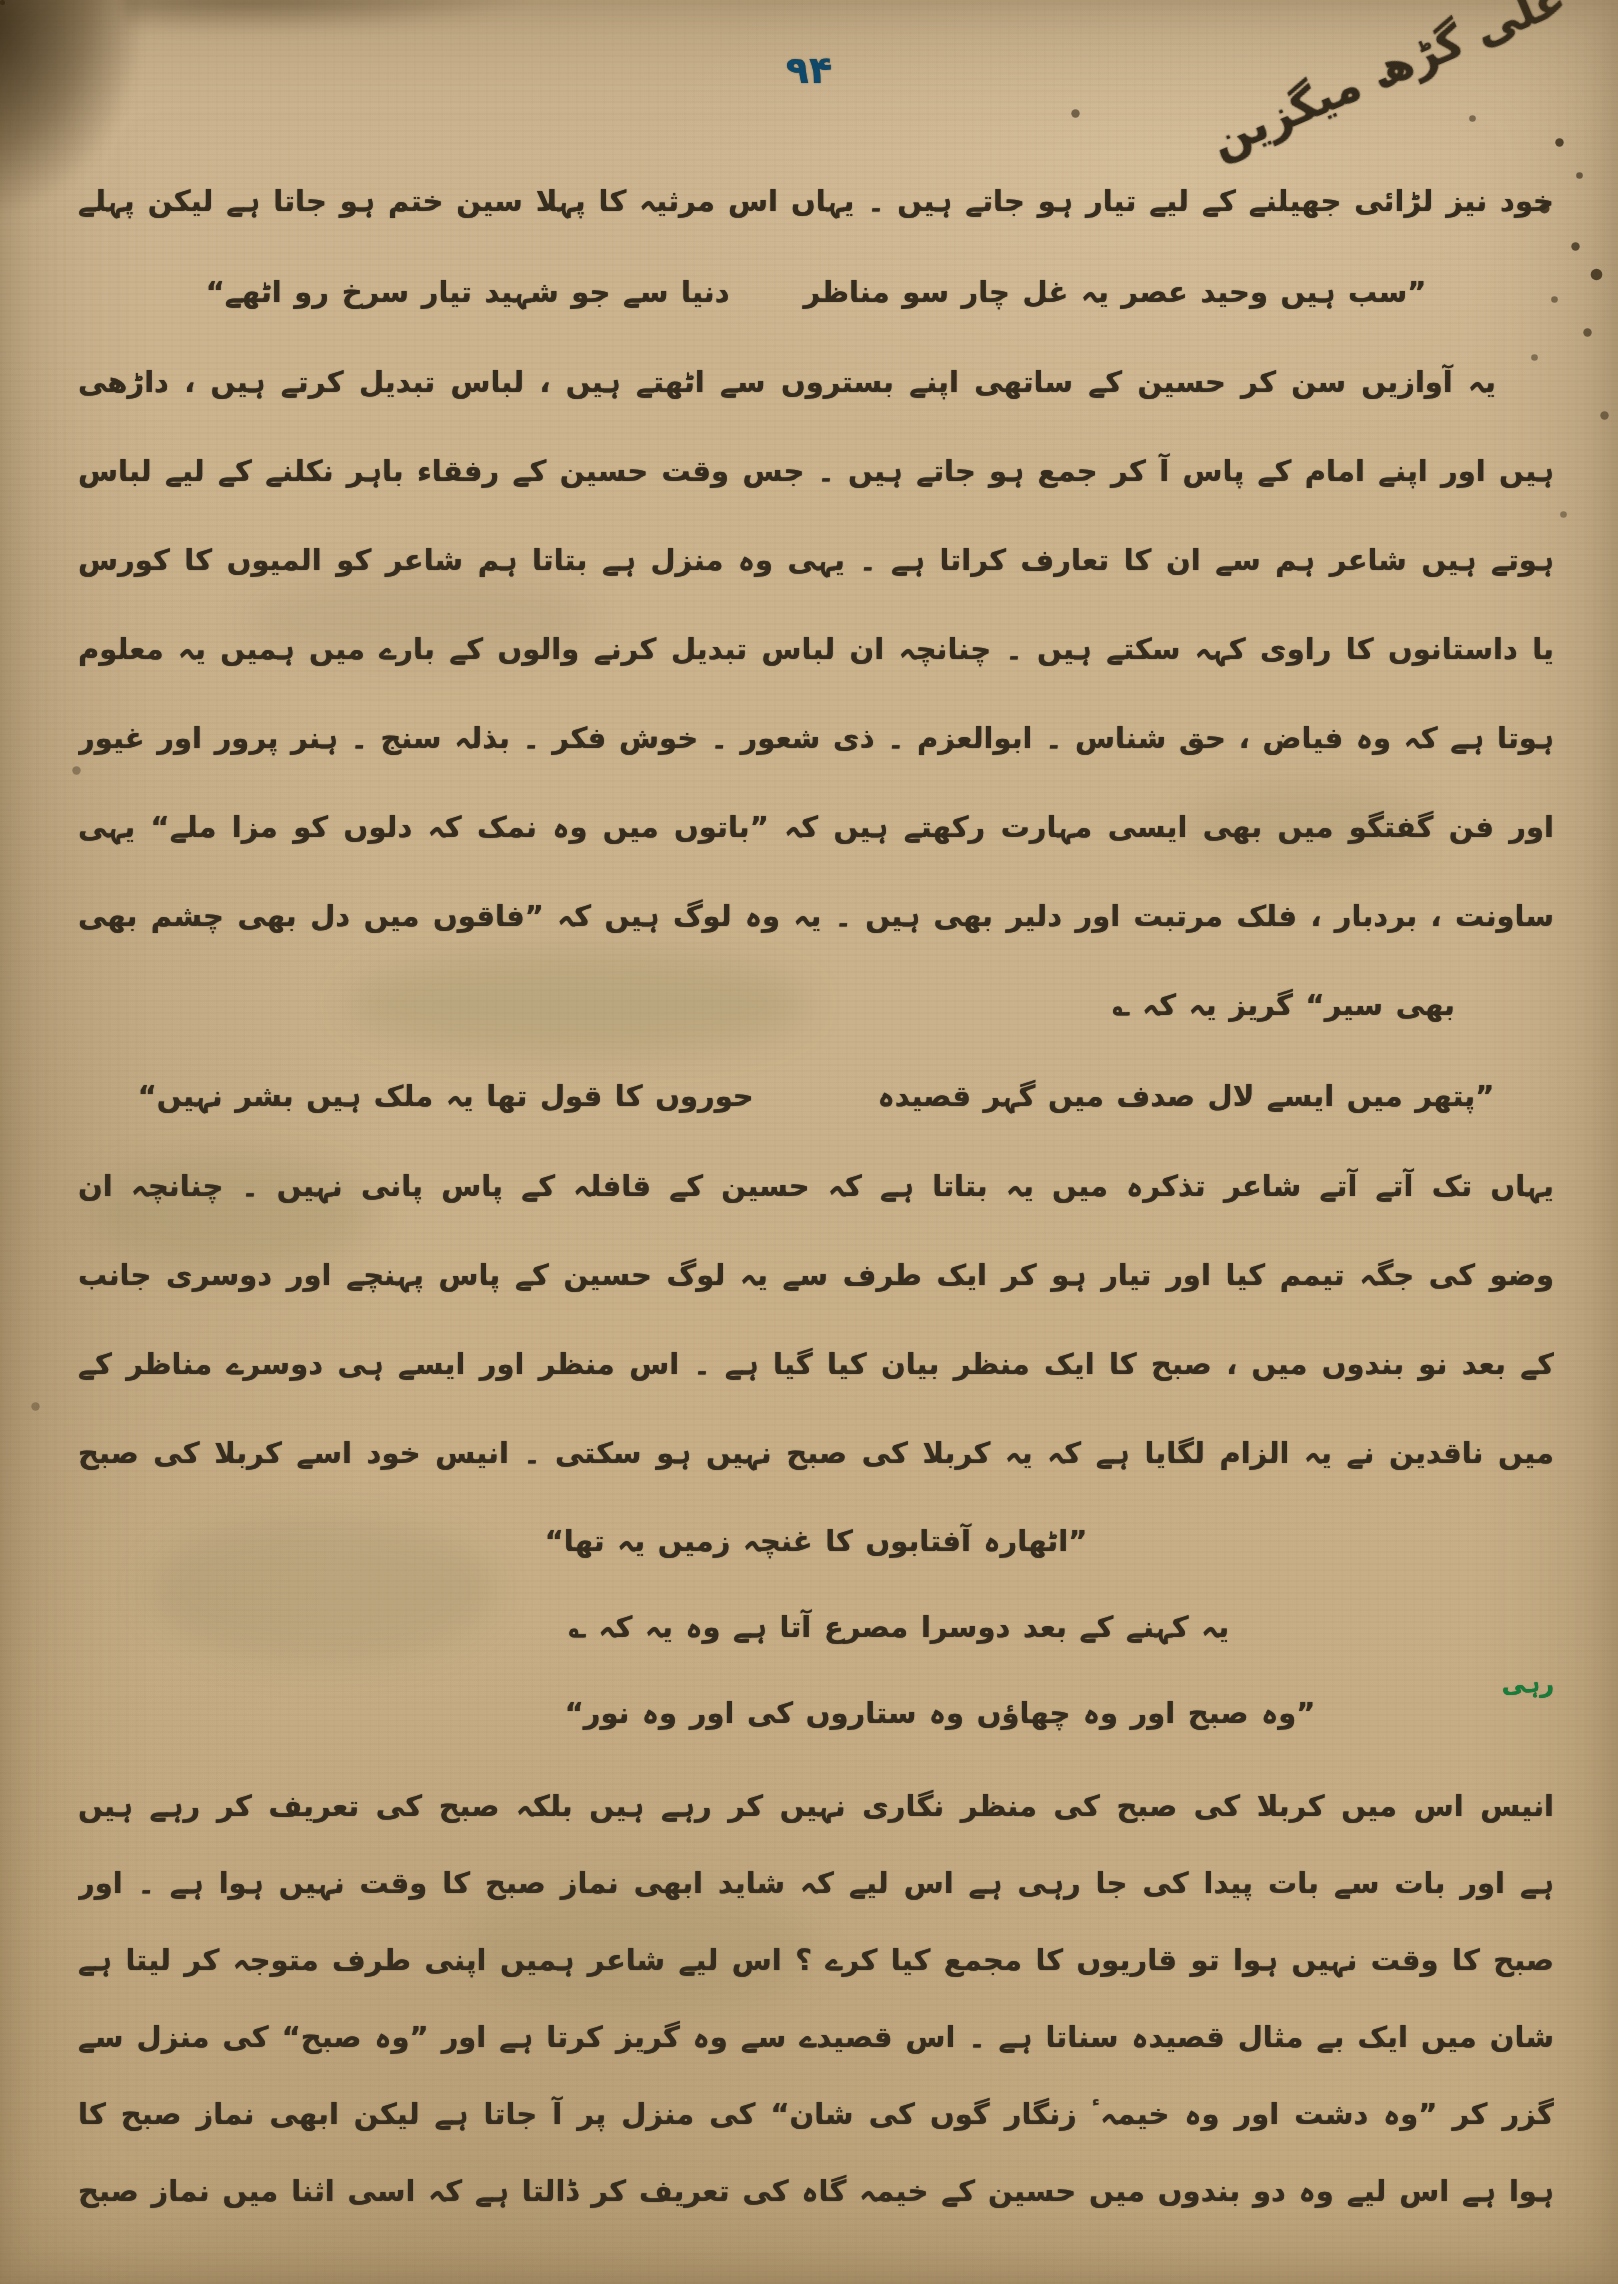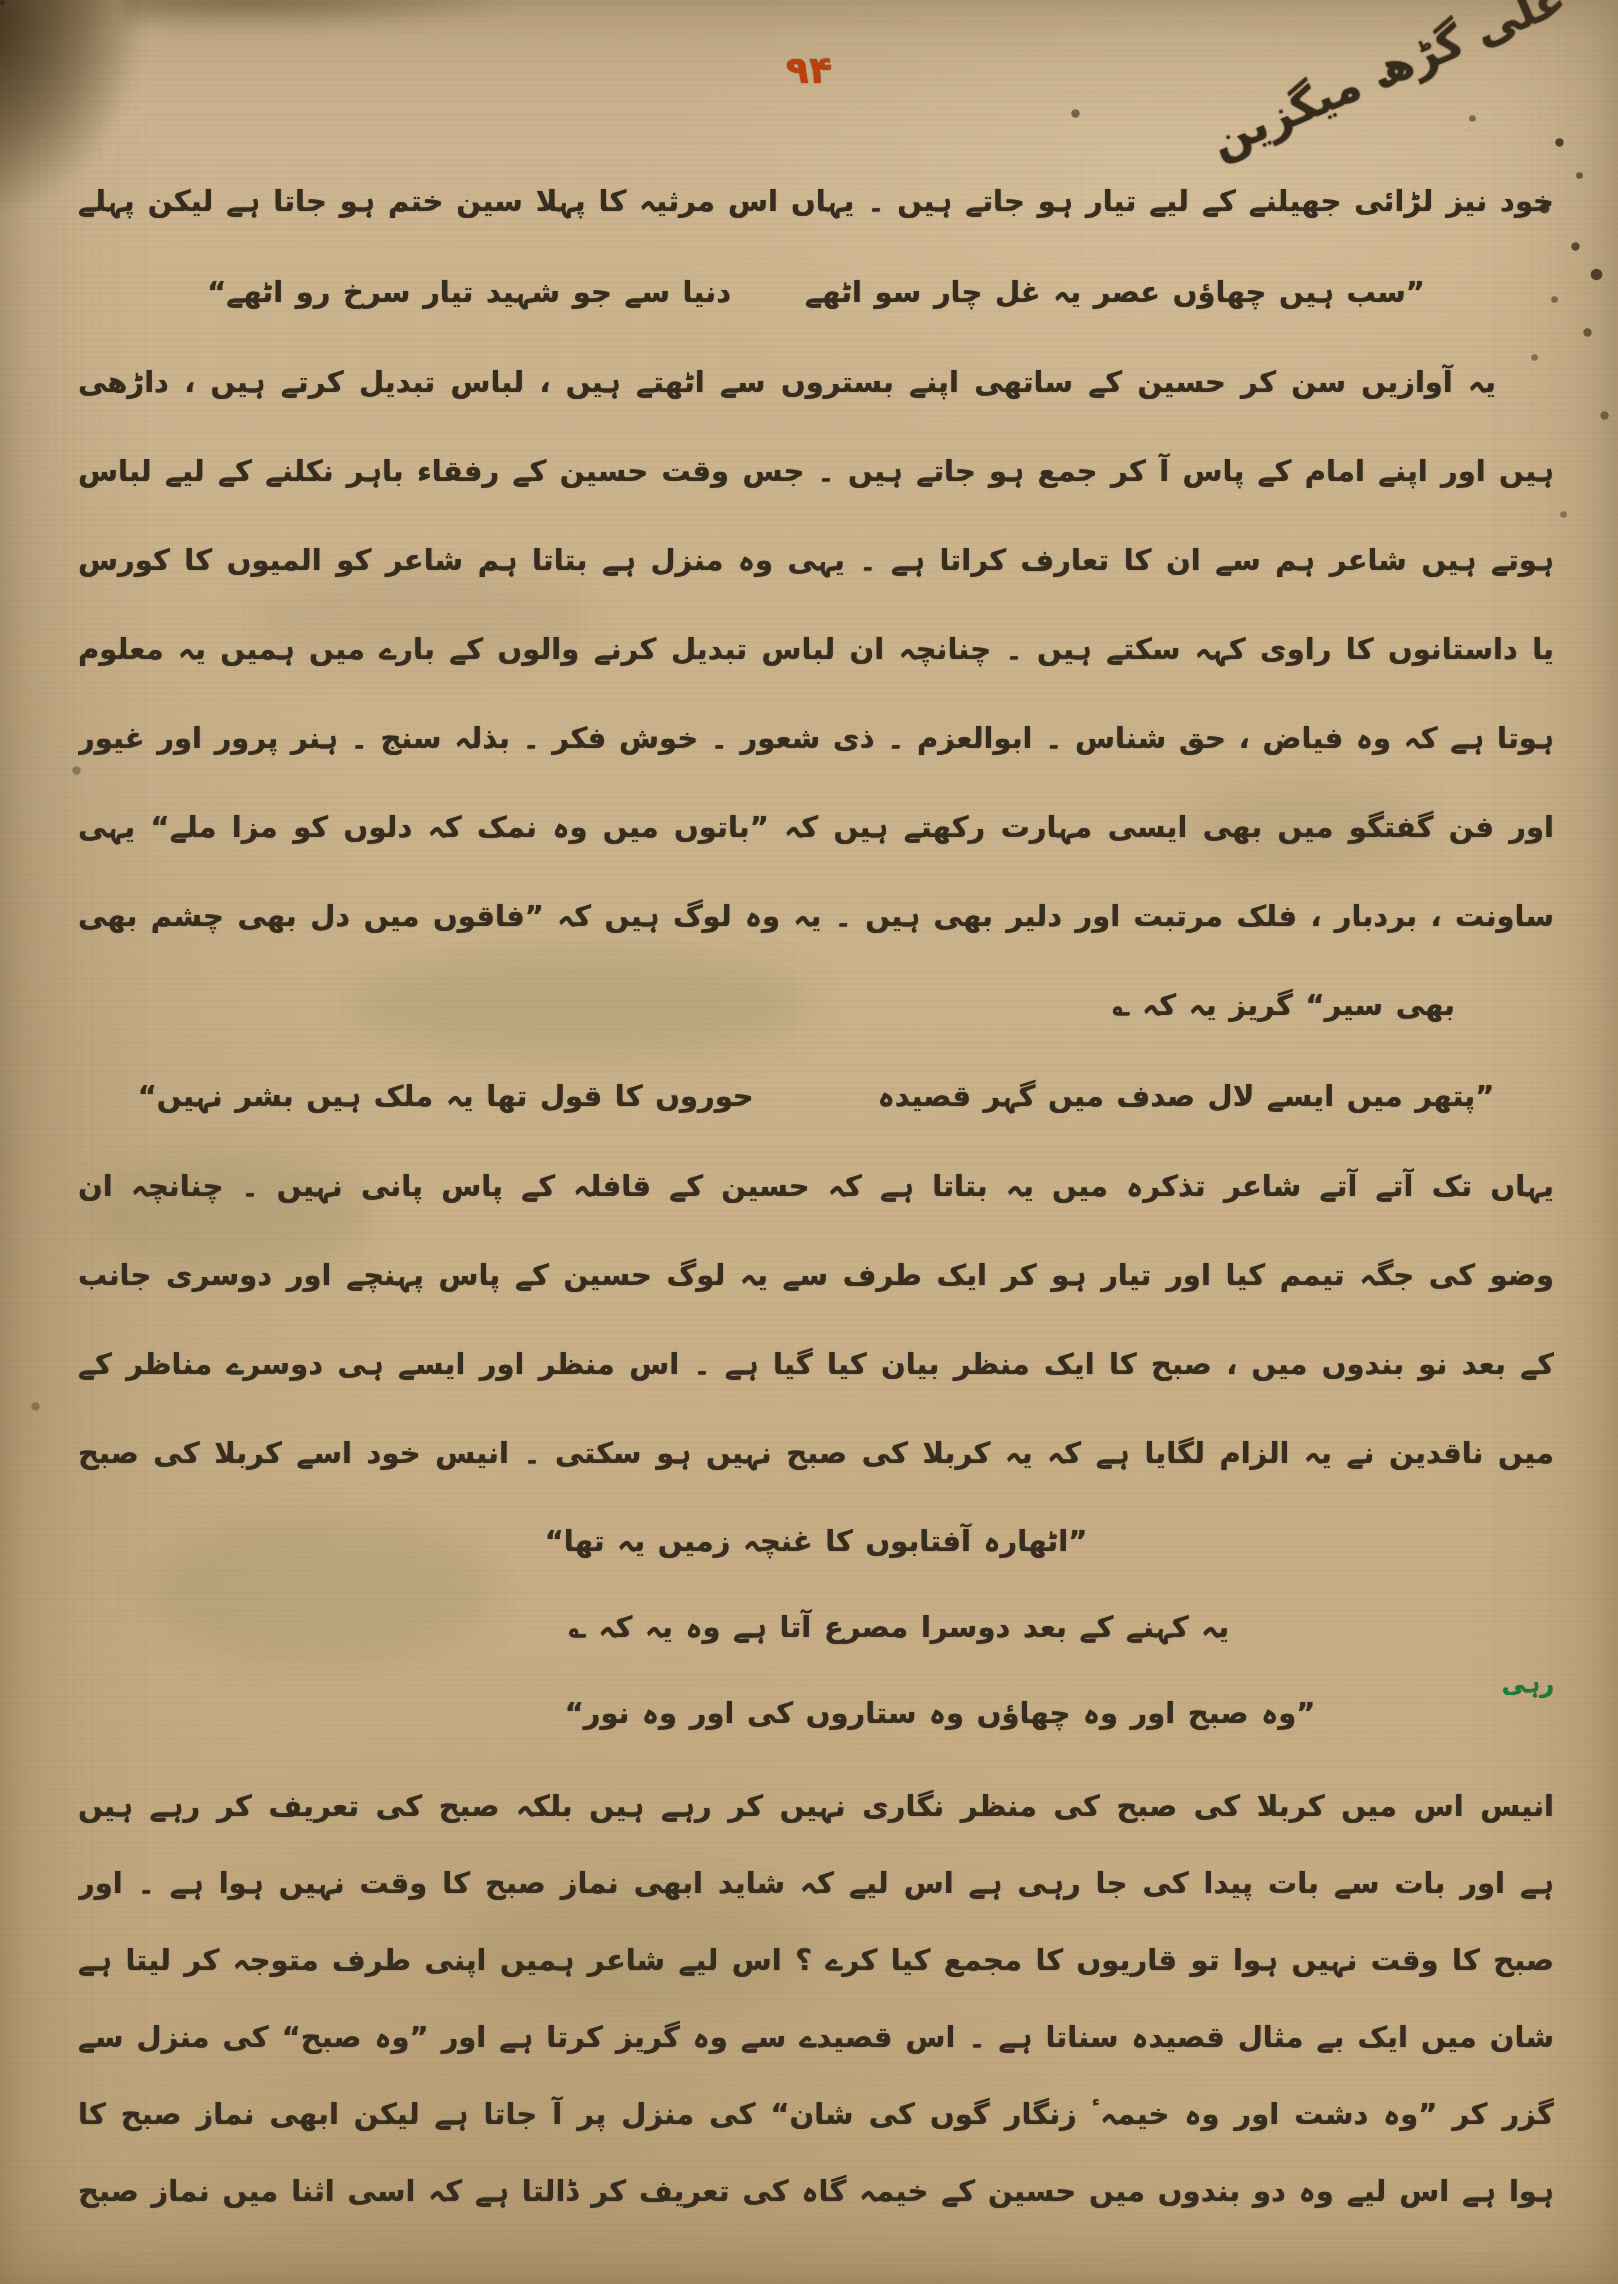--- a/index.html
+++ b/index.html
@@ -23,21 +23,21 @@
   
   .masthead{
     position:absolute;top:43px;right:40px;
     transform:rotate(-23deg);transform-origin:center;
     font-size:45px;font-weight:bold;color:#342b1d;
     text-shadow:0 0 1.7px rgba(40,30,10,0.65);
     filter:blur(0.3px);
   }
   .pagenum{
     position:absolute;top:48px;left:0;width:100%;text-align:center;
-    font-size:38px;font-weight:bold;color:#c2410c;
+    font-size:38px;font-weight:bold;color:#0c4a6e;
     text-shadow:0 0 1.2px rgba(40,30,10,0.8);
   }
   
   .textblock{
     position:absolute;top:157px;right:64px;left:78px;
     direction:rtl;
     font-size:29px;font-weight:bold;color:#362d1f;
     text-shadow:0 0 1px rgba(46,36,16,0.85);
     word-spacing:2.5px;
   }
@@ -108,21 +108,21 @@
 
 <div class="raised-word">رہی</div>
 
 <div class="textblock">
 
   <div>
     <div class="line">خود نیز لڑائی جھیلنے کے لیے تیار ہو جاتے ہیں ۔ یہاں اس مرثیہ کا پہلا سین ختم ہو جاتا ہے لیکن پہلے سین اور دوسرے</div>
   </div>
 
   <div class="verse">
-    <span>”سب ہیں چھاؤں عصر یہ غل چار سو اٹھے</span>
+    <span>”سب ہیں وحید عصر یہ غل چار سو مناظر</span>
     <span>دنیا سے جو شہید تیار سرخ رو اٹھے“</span>
   </div>
 
   <div>
     <div class="line indent">یہ آوازیں سن کر حسین کے ساتھی اپنے بستروں سے اٹھتے ہیں ، لباس تبدیل کرتے ہیں ، داڑھی مونچھوں میں کنگھی کرتے ہیں عطر لگا</div>
     <div class="line">ہیں اور اپنے امام کے پاس آ کر جمع ہو جاتے ہیں ۔ جس وقت حسین کے رفقاء باہر نکلنے کے لیے لباس تبدیل کر رہے</div>
     <div class="line">ہوتے ہیں شاعر ہم سے ان کا تعارف کراتا ہے ۔ یہی وہ منزل ہے بتاتا ہم شاعر کو المیوں کا کورس</div>
     <div class="line">یا داستانوں کا راوی کہہ سکتے ہیں ۔ چنانچہ ان لباس تبدیل کرنے والوں کے بارے میں ہمیں یہ معلوم</div>
     <div class="line">ہوتا ہے کہ وہ فیاض ، حق شناس ۔ ابوالعزم ۔ ذی شعور ۔ خوش فکر ۔ بذلہ سنج ۔ ہنر پرور اور غیور ہیں</div>
     <div class="line">اور فن گفتگو میں بھی ایسی مہارت رکھتے ہیں کہ ”باتوں میں وہ نمک کہ دلوں کو مزا ملے“ یہی نہیں بلکہ یہ لوگ</div>

